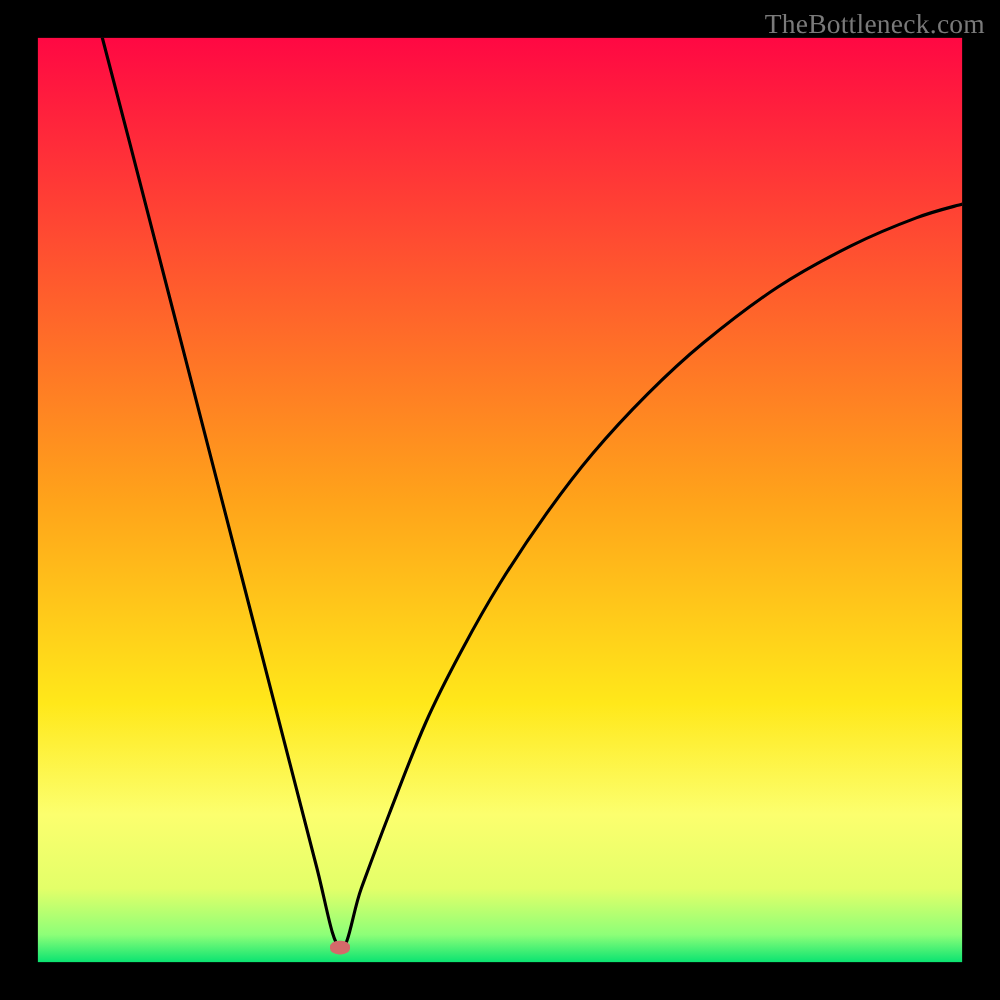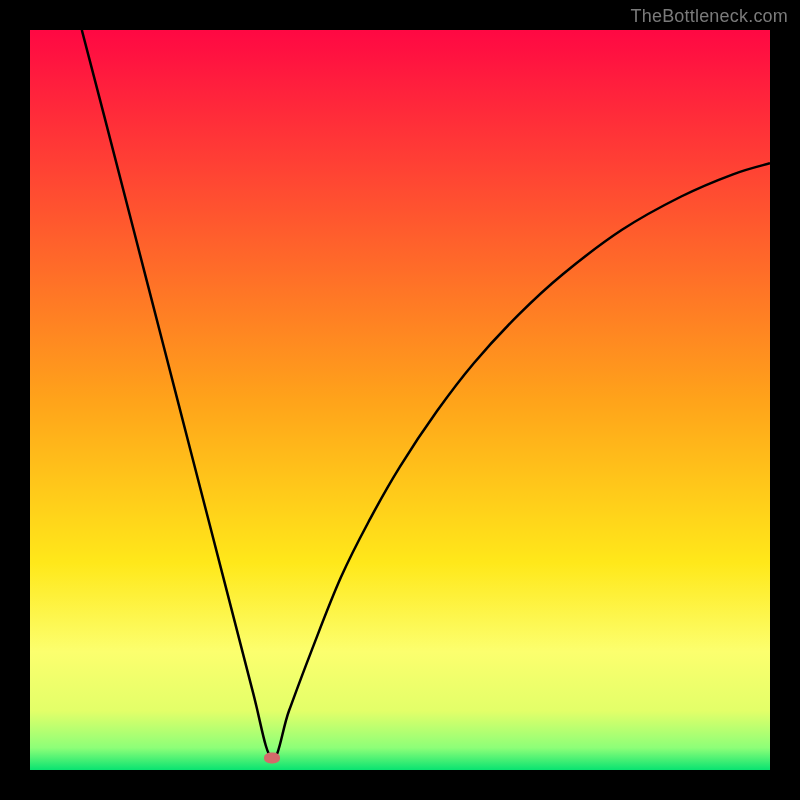--- a/index.html
+++ b/index.html
@@ -41,24 +41,25 @@
     height: 11px;
     background: #d46a6a;
     border-radius: 7px / 5px;
     transform: translate(-50%, -50%);
   }
   .watermark {
     position: absolute;
     top: 6px;
     right: 12px;
     color: #7a7a7a;
-    font-size: 18px;
+    font-size: 22px;
     font-weight: 500;
     letter-spacing: 0.2px;
     user-select: none;
+    font-family: Liberation Serif, serif;
   }
 </style>
 </head>
 <body>
 
 <div class="frame">
 
   <div class="watermark">TheBottleneck.com</div>
 
   <div class="plot">

